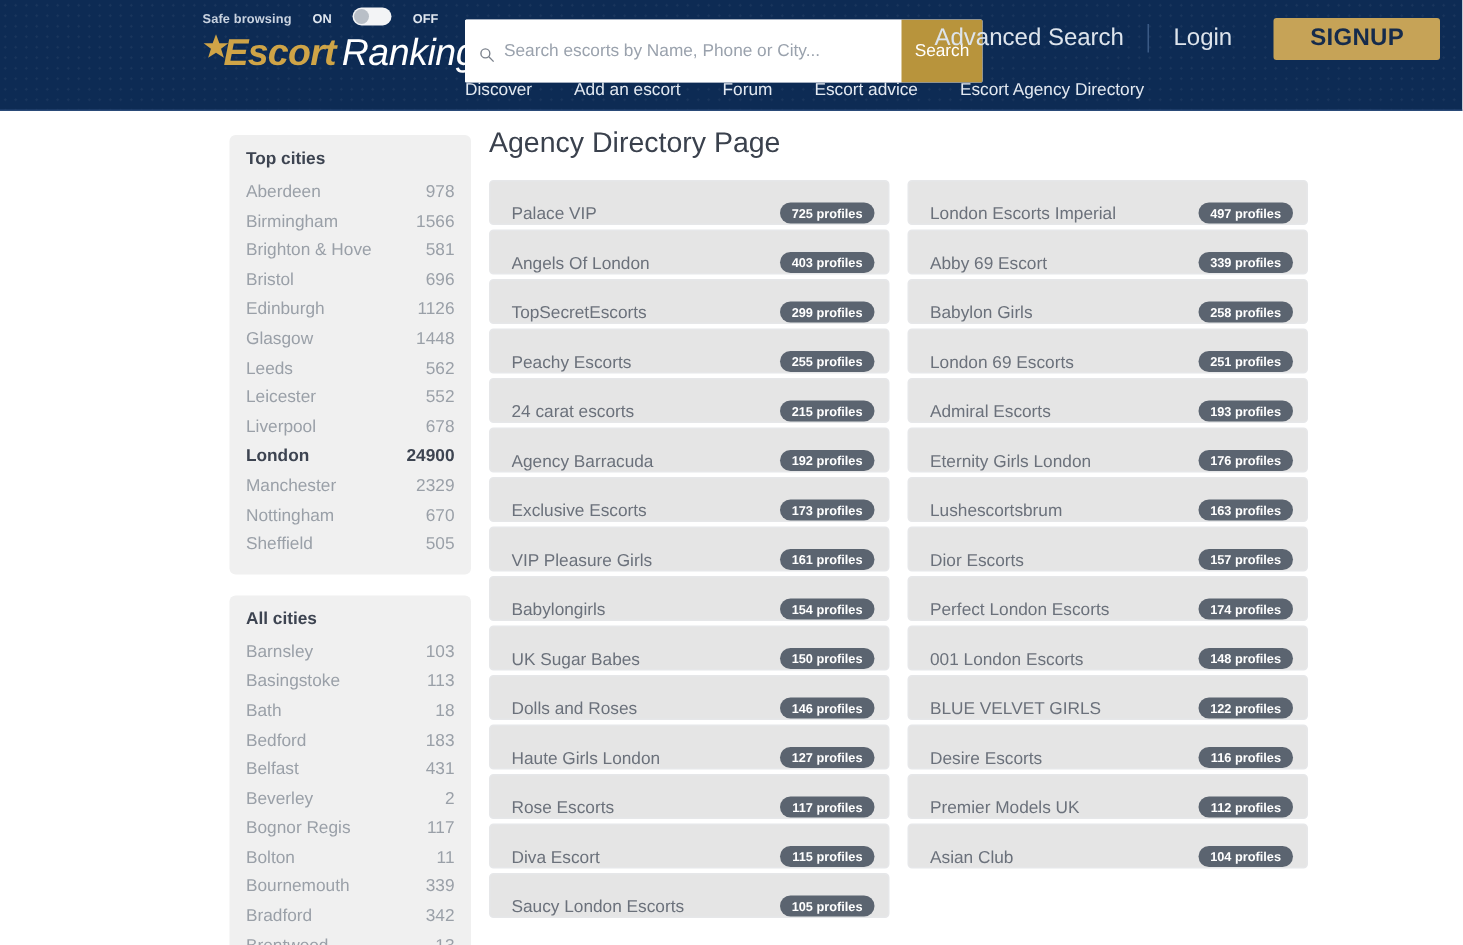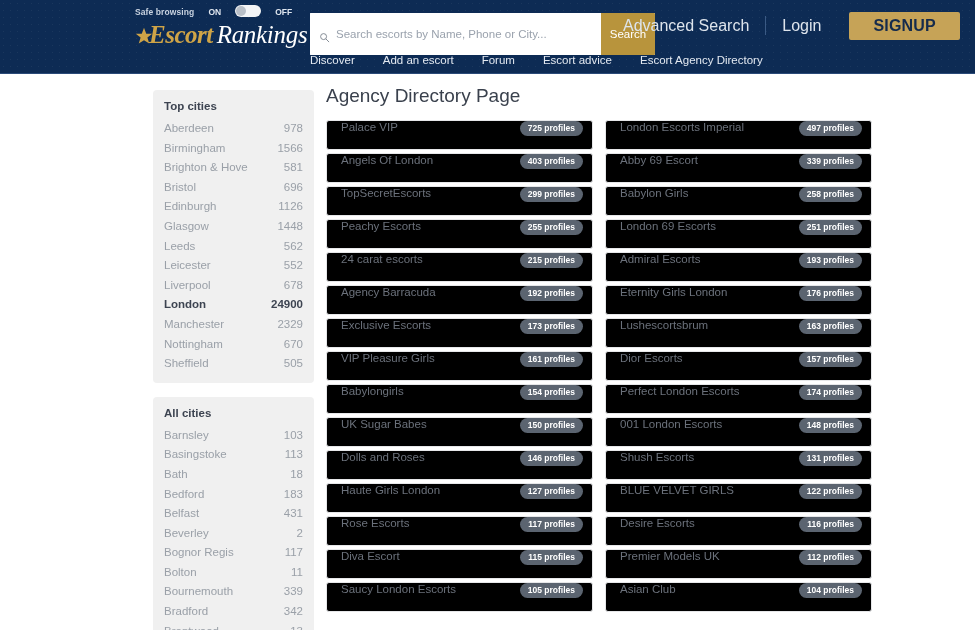--- a/index.html
+++ b/index.html
@@ -64,24 +64,23 @@
     border-radius: 50%;
     background: #b9bfc7;
   }
 
   
   .logo {
     position: absolute;
     left: 135px;
     top: 21px;
     display: flex;
-    align-items: center;
+    align-items: flex-start;
     height: 28px;
     white-space: nowrap;
-    font-family: Liberation Serif, serif;
   }
   .logo .star {
     display: inline-block;
     width: 18px;
     height: 18px;
     margin-right: -4px;
     position: relative;
     top: 1px;
   }
   .logo .brand-1 {
@@ -265,26 +264,26 @@
   }
   .columns {
     display: flex;
     gap: 12px;
   }
   .col { width: 267px; }
 
   .agency-row {
     position: relative;
     height: 30px;
-    background: #000000;
+    background: #e5e5e5;
     border: 1px solid #e6e7e9;
     border-radius: 3px;
     margin-bottom: 3px;
     display: flex;
-    align-items: flex-start;
+    align-items: flex-end;
     padding: 0 9px 0 14px;
     cursor: pointer;
   }
   .agency-name {
     flex: 1;
     font-size: 11.5px;
     color: #6b717b;
     white-space: nowrap;
     overflow: hidden;
   }
@@ -565,24 +564,20 @@
           </div>
           <div class="agency-row">
             <span class="agency-name">Perfect London Escorts</span>
             <span class="profiles-badge">174 profiles</span>
           </div>
           <div class="agency-row">
             <span class="agency-name">001 London Escorts</span>
             <span class="profiles-badge">148 profiles</span>
           </div>
           <div class="agency-row">
-            <span class="agency-name">Shush Escorts</span>
-            <span class="profiles-badge">131 profiles</span>
-          </div>
-          <div class="agency-row">
             <span class="agency-name">BLUE VELVET GIRLS</span>
             <span class="profiles-badge">122 profiles</span>
           </div>
           <div class="agency-row">
             <span class="agency-name">Desire Escorts</span>
             <span class="profiles-badge">116 profiles</span>
           </div>
           <div class="agency-row">
             <span class="agency-name">Premier Models UK</span>
             <span class="profiles-badge">112 profiles</span>

